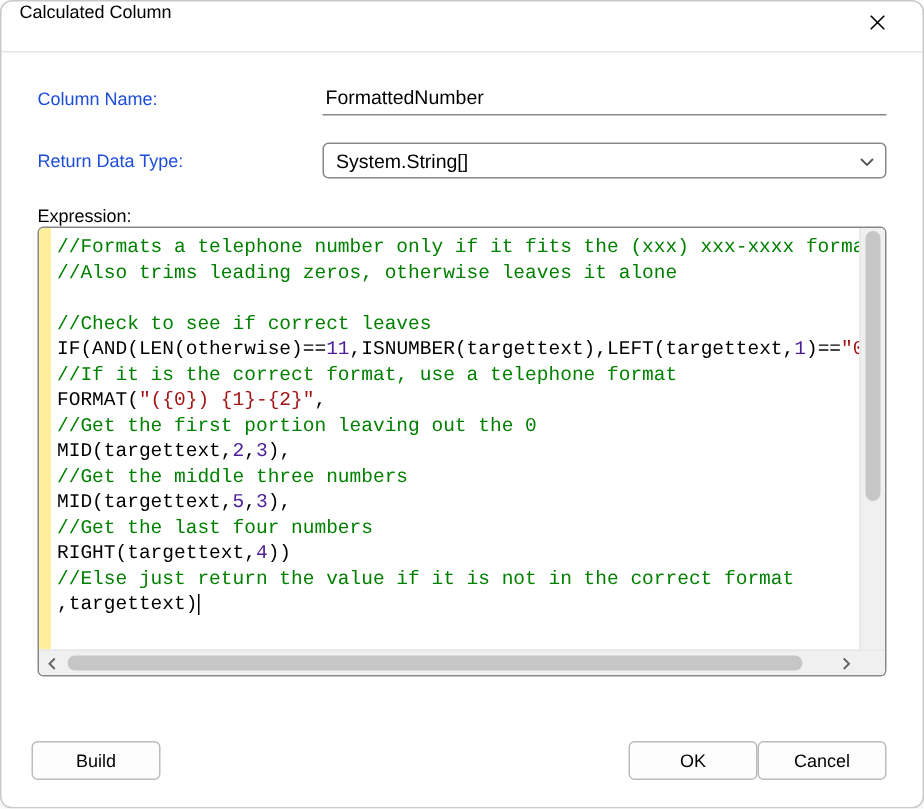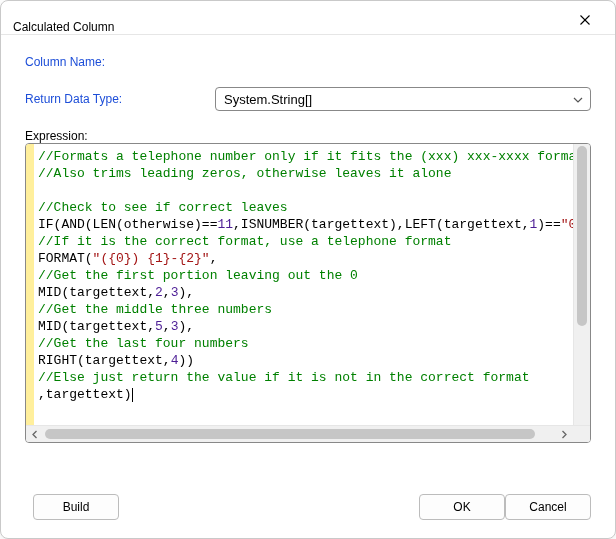--- a/index.html
+++ b/index.html
@@ -19,21 +19,21 @@
     background: #fff;
     border: 1px solid #c9c9c9;
     border-radius: 8px;
     display: flex;
     flex-direction: column;
     box-shadow: 0 2px 8px rgba(0,0,0,0.08);
   }
   .titlebar {
     height: 34px;
     display: flex;
-    align-items: flex-end;
+    align-items: flex-start;
     justify-content: space-between;
     padding: 0 8px 0 12px;
     border-bottom: 1px solid #e6e6e6;
   }
   .titlebar-title {
     font-size: 12px;
     color: #000;
   }
   .close-btn {
     width: 44px;
@@ -189,21 +189,21 @@
     border-radius: 5px;
   }
   .hscroll .corner {
     width: 17px;
     height: 17px;
     background: #f0f0f0;
   }
   .button-row {
     display: flex;
     justify-content: space-between;
-    padding: 18px 24px 18px 32px;
+    padding: 18px 24px 18px 20px;
   }
   .button-row .right {
     display: flex;
     gap: 0;
   }
   .btn {
     min-width: 86px;
     height: 26px;
     border: 1px solid #bcbcbc;
     border-radius: 4px;
@@ -226,20 +226,21 @@
         <line x1="0.5" y1="0.5" x2="9.5" y2="9.5" stroke="#000" stroke-width="1.1"></line>
         <line x1="9.5" y1="0.5" x2="0.5" y2="9.5" stroke="#000" stroke-width="1.1"></line>
       </svg>
     </div>
   </div>
 
   <div class="content">
 
     <div class="form-row">
       <div class="form-label">Column Name:</div>
+      <input class="text-input" value="FormattedNumber" style="">
     </div>
 
     <div class="form-row">
       <div class="form-label">Return Data Type:</div>
       <div class="select-wrap">
         <div class="select">
           <span>System.String[]</span>
         </div>
         <span class="select-chevron">
           <svg width="10" height="6" viewBox="0 0 10 6">

